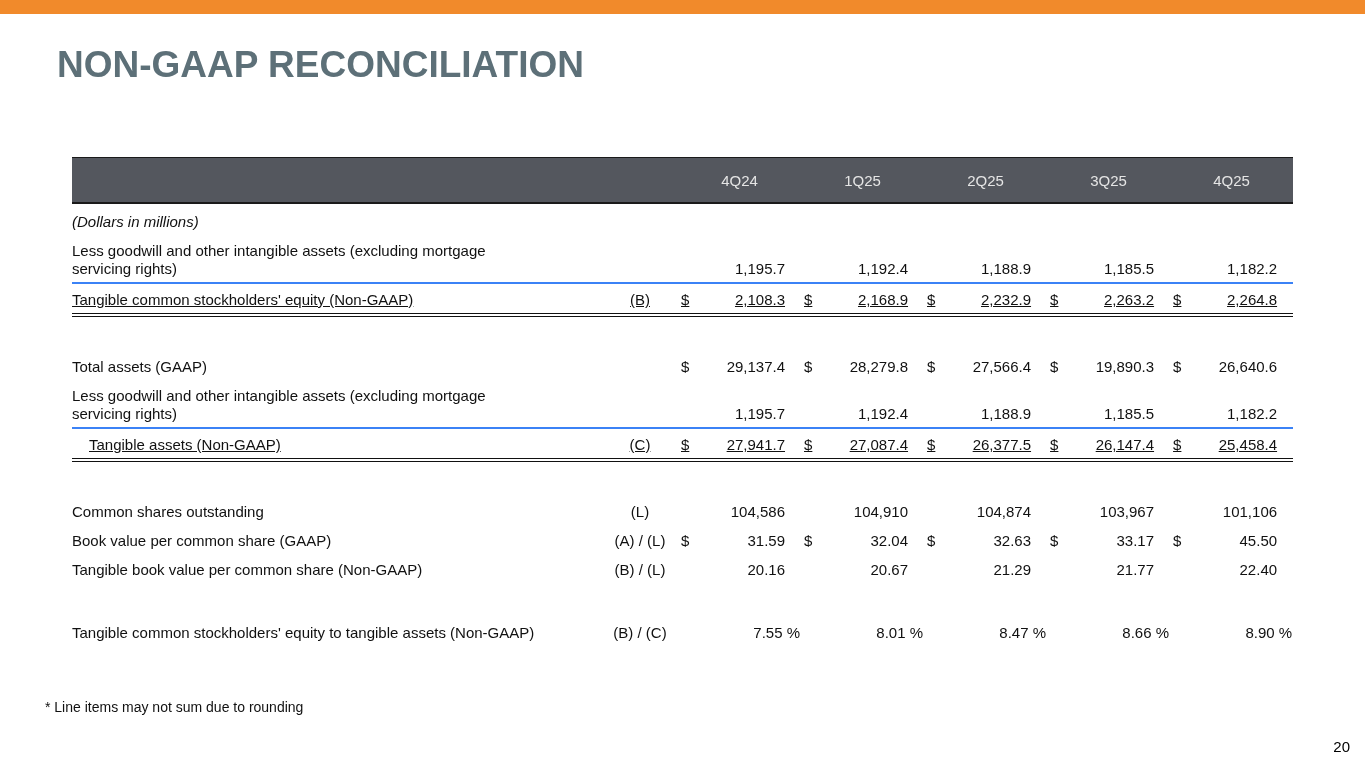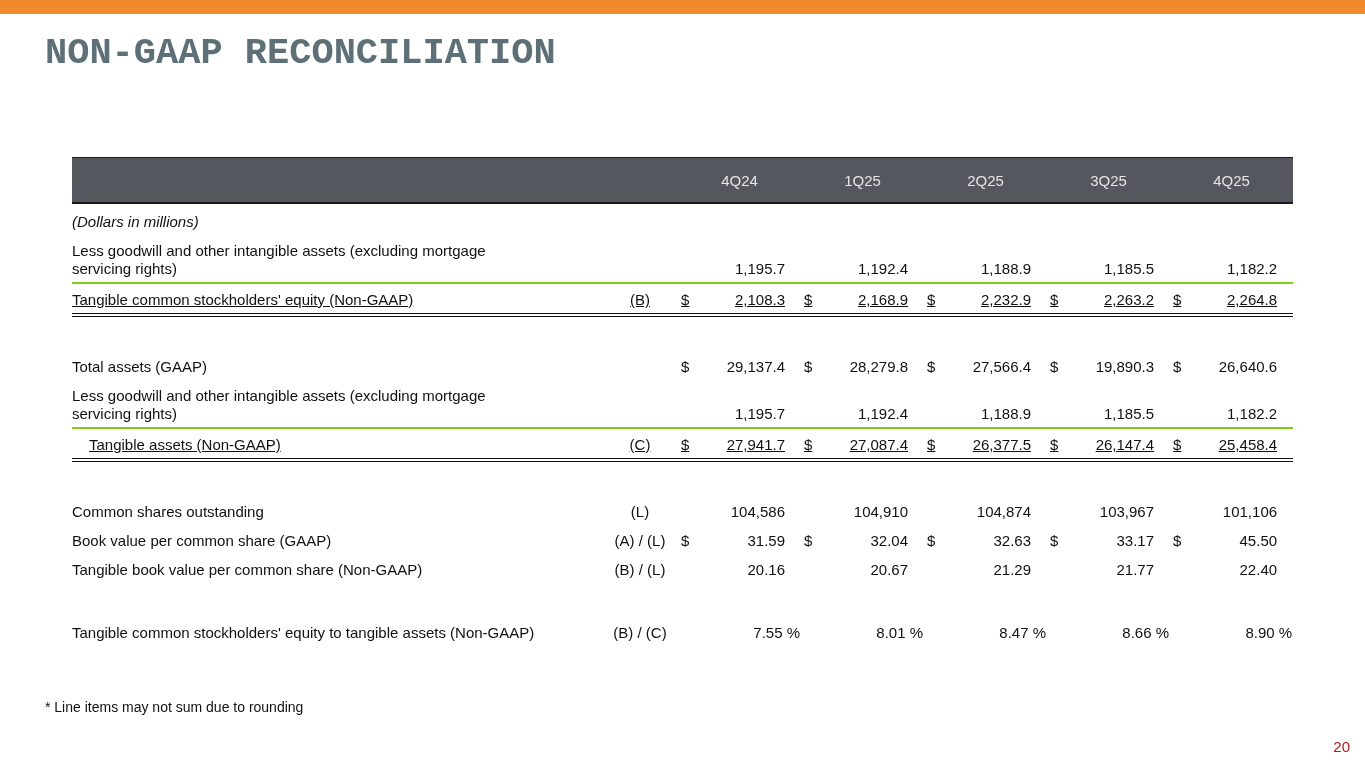--- a/index.html
+++ b/index.html
@@ -1,37 +1,37 @@
 <!DOCTYPE html>
 <html><head>
 <meta charset="utf-8">
 <style>
   html,body{margin:0;padding:0;background:#ffffff;}
   .slide{position:relative;width:1365px;height:768px;background:#ffffff;overflow:hidden;
          font-family:"Liberation Sans","DejaVu Sans",sans-serif;color:#111;}
   .accent-bar{position:absolute;top:0;left:0;width:100%;height:14px;background:var(--accent,#F18A2B);}
-  .title{position:absolute;top:32px;left:45px;margin:0;font-size:37px;font-weight:700;
-         color:var(--title,#5D7078);letter-spacing:0;font-family:Liberation Mono, monospace;}
+  .title{position:absolute;top:32px;left:45px;margin:12px;font-size:37px;font-weight:700;
+         color:var(--title,#5D7078);letter-spacing:0;}
   table.recon{position:absolute;top:157px;left:72px;width:1221px;border-collapse:collapse;table-layout:fixed;}
   .recon thead th{background:var(--thbg,#54575E);color:#e5e5e5;font-weight:400;font-size:15px;height:44px;
          border-top:1px solid #1a1a1a;border-bottom:2px solid #1a1a1a;padding:0;}
   th.qh{text-align:center;}
   .recon td{font-size:15px;vertical-align:bottom;padding:7px 0 4px;line-height:1.2;}
   td.unit{font-style:italic;padding:9px 0 4px;}
   td.label{text-align:left;padding-right:6px;}
   td.label.indent{padding-left:17px;}
   td.ref{text-align:center;white-space:nowrap;}
   td.dollar{text-align:left;padding-left:3px;}
   td.val{text-align:right;padding-right:16px;white-space:nowrap;}
   td.val.pct{padding-right:1px;}
-  tr.bb-single>td{border-bottom:2px solid #84cc16;margin-left:32px;}
+  tr.bb-single>td{border-bottom:2px solid #3b82f6;margin-left:32px;}
   tr.bb-double>td{border-bottom:4px double #111;text-decoration:underline;}
   tr.spacer>td{height:34px;padding:0;}
   .footnote{position:absolute;left:45px;top:699px;font-size:14px;color:#111;}
-  .page-number{position:absolute;right:15px;top:738px;font-size:15px;color:#b91c1c;}
+  .page-number{position:absolute;right:15px;top:738px;font-size:15px;color:#000000;}
 </style>
 </head>
 <body>
 
 <div class="slide" style="--accent: #F18A2B; --title: #5D7078; --thbg: #54575E;">
   <div class="accent-bar"></div>
   <h1 class="title">NON-GAAP RECONCILIATION</h1>
 
   <table class="recon">
     <colgroup>

